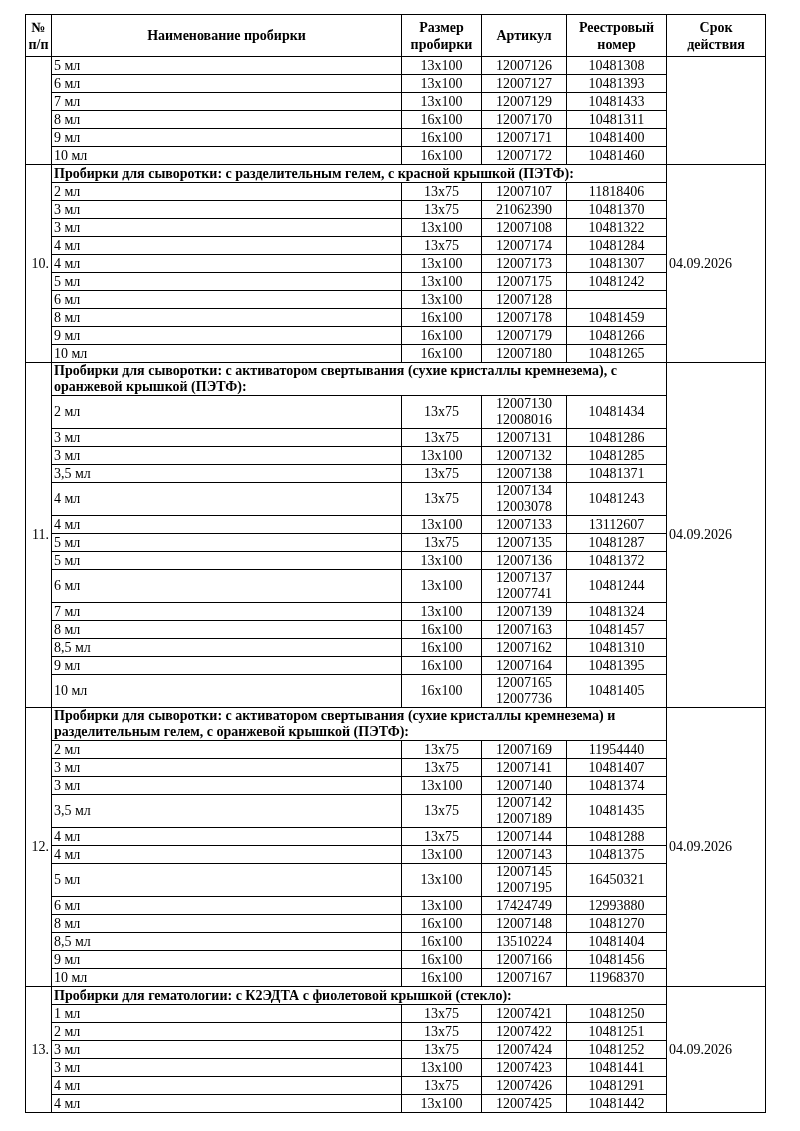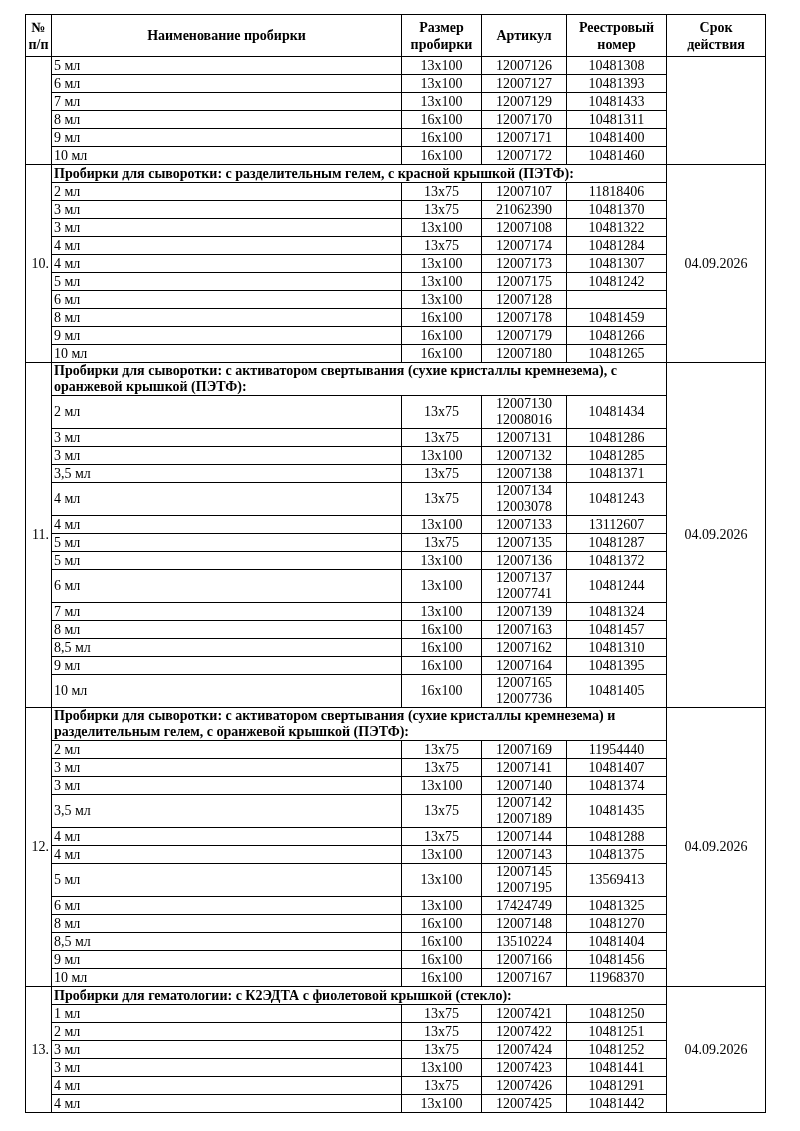--- a/index.html
+++ b/index.html
@@ -67,21 +67,21 @@
     text-align: center;
   }
   td.cell-article {
     white-space: pre-line;
   }
   td.section-title {
     font-weight: bold;
     text-align: left;
   }
   td.cell-validity {
-    text-align: center;
+    text-align: left;
     vertical-align: middle;
   }
 </style>
 </head>
 <body>
 
 <div class="page">
   <table class="tubes">
     <colgroup>
       <col class="c-num">
@@ -342,27 +342,27 @@
           <td class="cell-name">4 мл</td>
           <td class="cell-size">13x100</td>
           <td class="cell-article">12007143</td>
           <td class="cell-registry">10481375</td>
         </tr>
         <tr>
           <td class="cell-name">5 мл</td>
           <td class="cell-size">13x100</td>
           <td class="cell-article">12007145
 12007195</td>
-          <td class="cell-registry">13569413</td>
+          <td class="cell-registry">16450321</td>
         </tr>
         <tr>
           <td class="cell-name">6 мл</td>
           <td class="cell-size">13x100</td>
           <td class="cell-article">17424749</td>
-          <td class="cell-registry">10481325</td>
+          <td class="cell-registry">12993880</td>
         </tr>
         <tr>
           <td class="cell-name">8 мл</td>
           <td class="cell-size">16x100</td>
           <td class="cell-article">12007148</td>
           <td class="cell-registry">10481270</td>
         </tr>
         <tr>
           <td class="cell-name">8,5 мл</td>
           <td class="cell-size">16x100</td>

